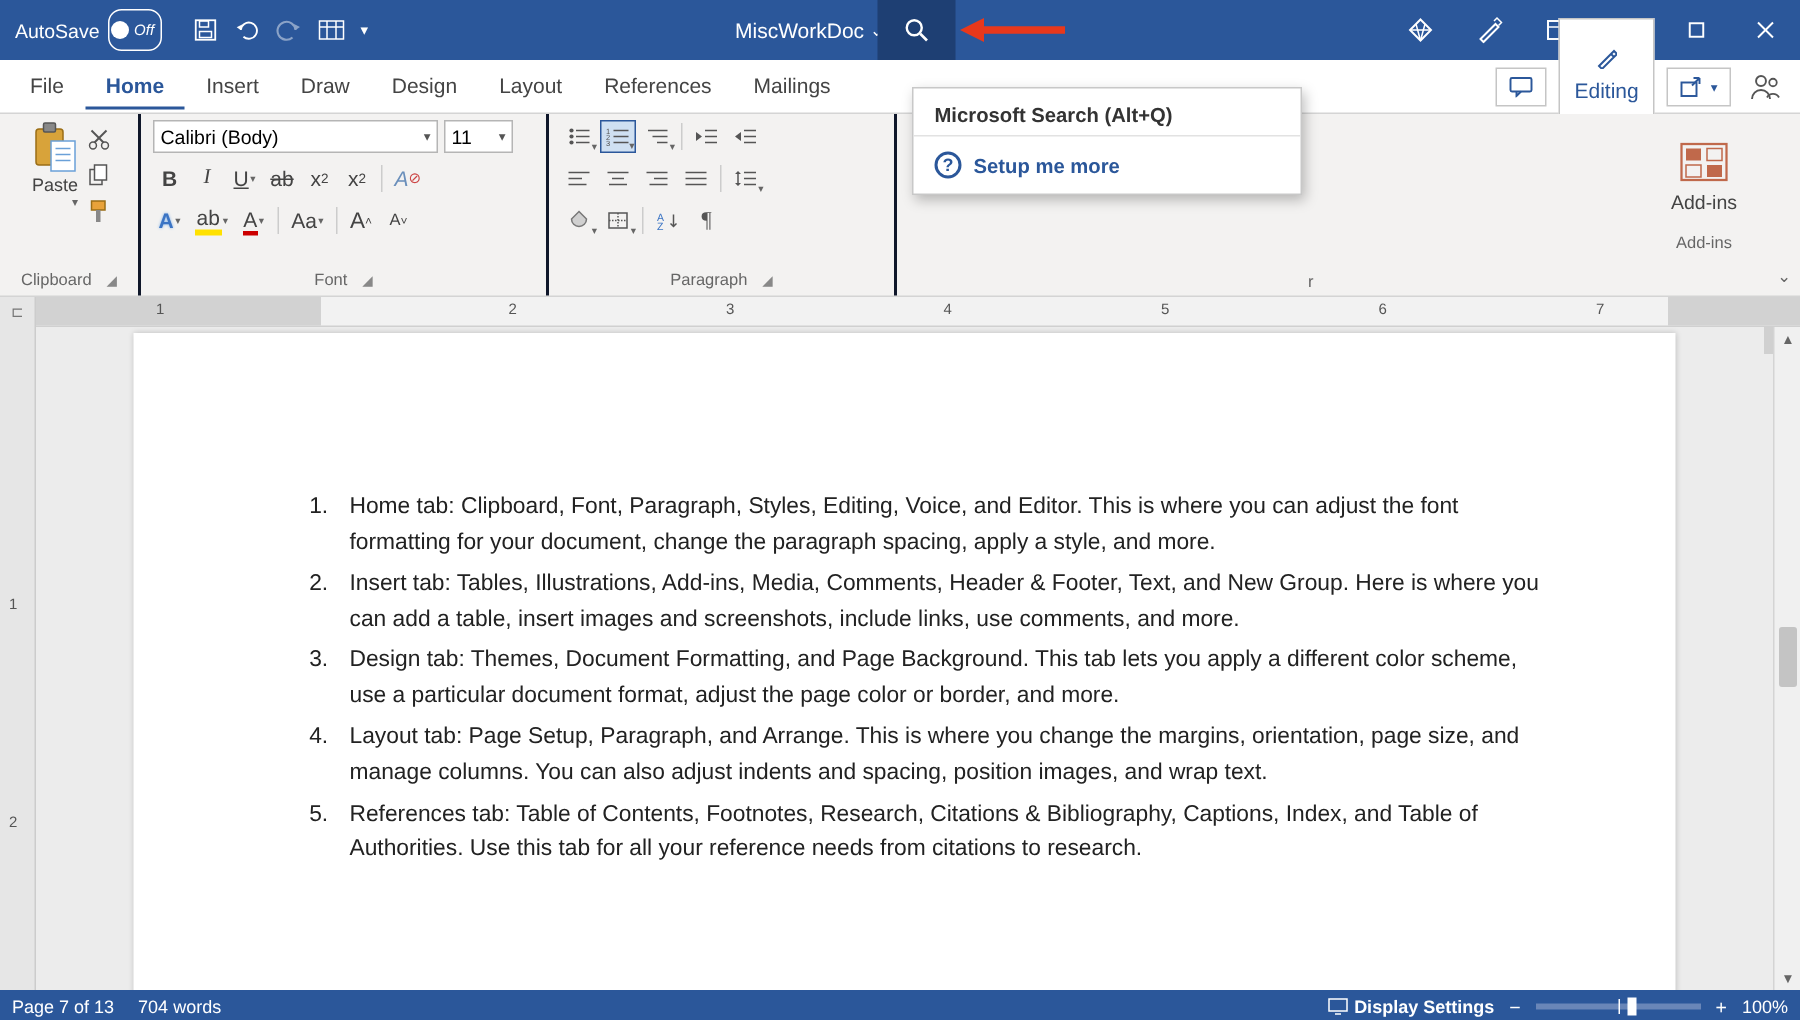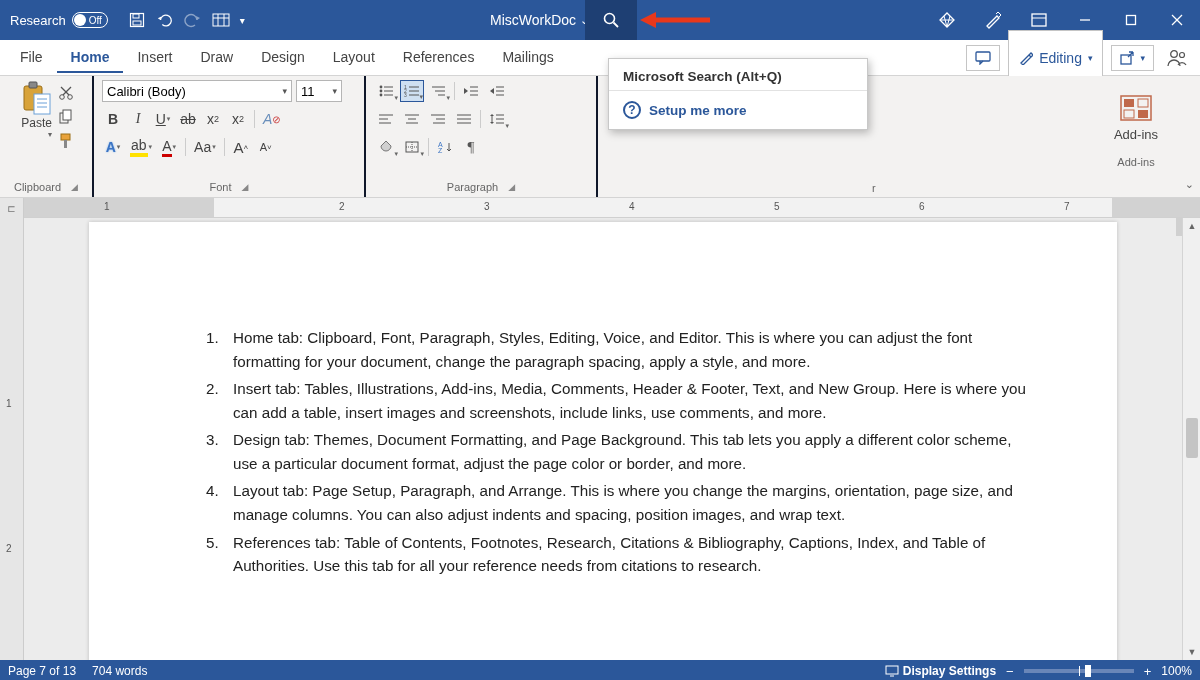--- a/index.html
+++ b/index.html
@@ -2,38 +2,38 @@
 <html><head>
 <meta charset="utf-8">
 <style>
 * { box-sizing: border-box; margin: 0; padding: 0; font-family: "Segoe UI", Arial, sans-serif; }
 html, body { width: 1200px; height: 680px; overflow: hidden; background: #fff; }
 
 
 .titlebar { height: 40px; background: #2b579a; display: flex; align-items: center; color: #fff; position: relative; }
 .tb-left { display: flex; align-items: center; gap: 6px; padding-left: 10px; }
 .autosave { display: flex; align-items: center; gap: 6px; font-size: 13px; }
-.toggle { width: 36px; height: 16px; border: 1.2px solid #fff; border-radius: 9px; display: flex; align-items: center; padding: 1px; }
+.toggle { width: 36px; height: 28px; border: 1.2px solid #fff; border-radius: 9px; display: flex; align-items: center; padding: 1px; font-style: italic; }
 .toggle .knob { width: 12px; height: 12px; background: #fff; border-radius: 50%; }
 .toggle .lbl { font-size: 10px; margin-left: 3px; }
 .qat { display: flex; align-items: center; gap: 10px; margin-left: 14px; }
 .qat .ico, .winbtn .ico { width: 18px; height: 18px; display: flex; align-items: center; justify-content: center; }
 .docname { position: absolute; left: 50%; transform: translateX(-110px); font-size: 14px; display: flex; align-items: center; gap: 4px; }
 .searchbox { position: absolute; left: 585px; top: 0; width: 52px; height: 40px; background: #1e3f73; display: flex; align-items: center; justify-content: center; }
 .arrow { position: absolute; left: 640px; top: 10px; }
 .tb-right { position: absolute; right: 0; display: flex; align-items: center; gap: 0; }
 .winbtn { width: 46px; height: 40px; display: flex; align-items: center; justify-content: center; }
 
 
 .ribbon-tabs { height: 36px; background: #fff; border-bottom: 1px solid #d4d4d4; display: flex; align-items: center; padding: 0 6px; position: relative; }
 .tab { font-size: 14px; color: #444; padding: 7px 14px 8px; cursor: pointer; }
 .tab.active { font-weight: 600; color: #2b579a; border-bottom: 2px solid #2b579a; padding-bottom: 6px; }
 .right-actions { position: absolute; right: 8px; display: flex; align-items: center; gap: 8px; }
 .comments-btn, .share-btn { border: 1px solid #c5c5c5; background: #fff; padding: 5px 8px; display: flex; align-items: center; gap: 4px; font-size: 13px; color: #2b579a; }
-.editing-btn { border: 1px solid #c5c5c5; background: #fff; padding: 19px 10px; display: flex; align-items: center; gap: 6px; font-size: 14px; color: #2b579a; }
+.editing-btn { border: 1px solid #c5c5c5; background: #fff; padding: 19px 10px; display: flex; align-items: center; gap: 6px; font-size: 14px; color: #2b579a; flex-direction: column; }
 
 
 .ribbon { height: 122px; background: #f3f2f1; border-bottom: 1px solid #d4d4d4; display: flex; position: relative; }
 .group { border-right: 2px solid #0f172a; padding: 4px 8px 2px; display: flex; flex-direction: column; justify-content: space-between; }
 .grouplabel { text-align: center; font-size: 11px; color: #666; padding: 2px 0; display: flex; justify-content: center; align-items: center; gap: 10px; }
 .dlg { color: #888; font-size: 9px; }
 
 .clipboard-g { width: 94px; }
 .clipboard-body { display: flex; gap: 4px; }
 .paste-btn { display: flex; flex-direction: column; align-items: flex-end; width: 44px; }
@@ -111,21 +111,21 @@
 .zm-btn { font-size: 13px; }
 
 svg { display: block; }
 </style>
 </head>
 <body>
 
 <div class="titlebar">
   <div class="tb-left">
     <div class="autosave">
-      <span>Research</span>
+      <span>AutoSave</span>
       <div class="toggle">
         <div class="knob"></div>
           <span class="lbl">Off</span>
       </div>
     </div>
     <div class="qat">
       <div class="ico">
         <svg width="16" height="16" viewBox="0 0 16 16">
             <rect x="1.5" y="1.5" width="13" height="13" fill="none" stroke="#fff" stroke-width="1.2"></rect>
             <rect x="4" y="2" width="6" height="4" fill="none" stroke="#fff"></rect>

